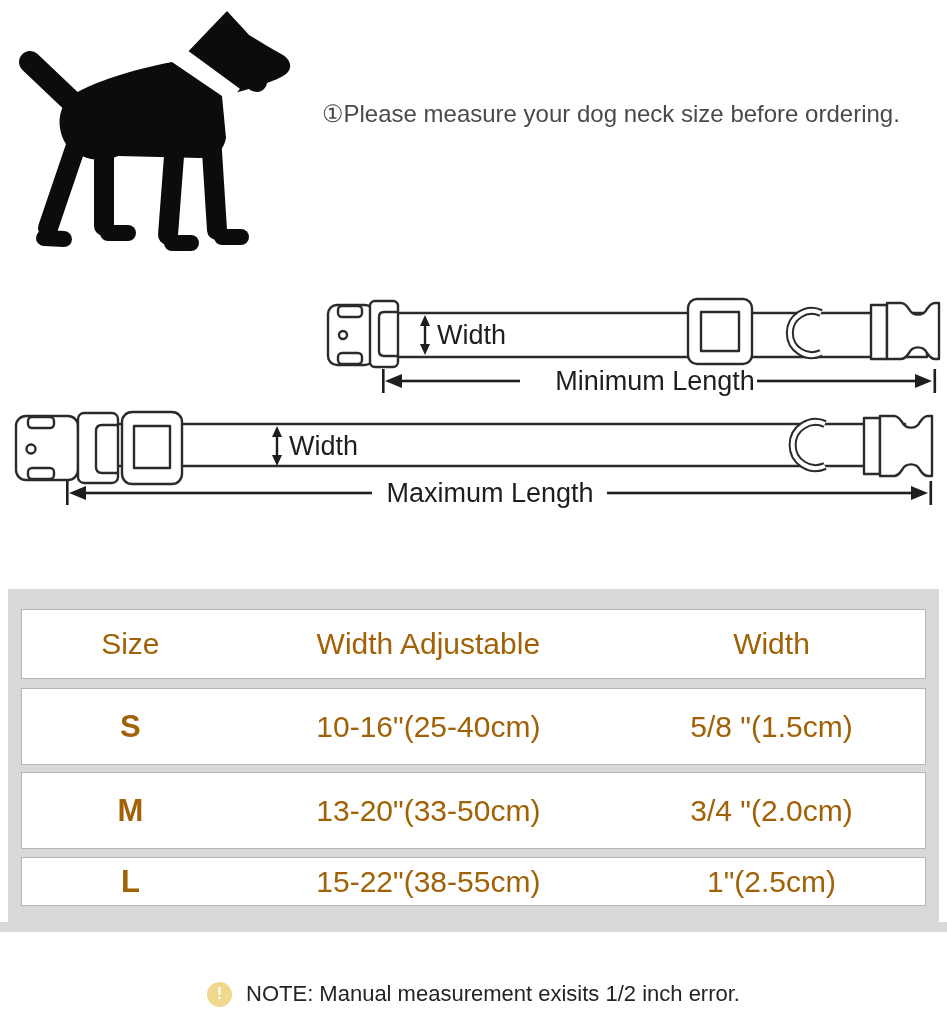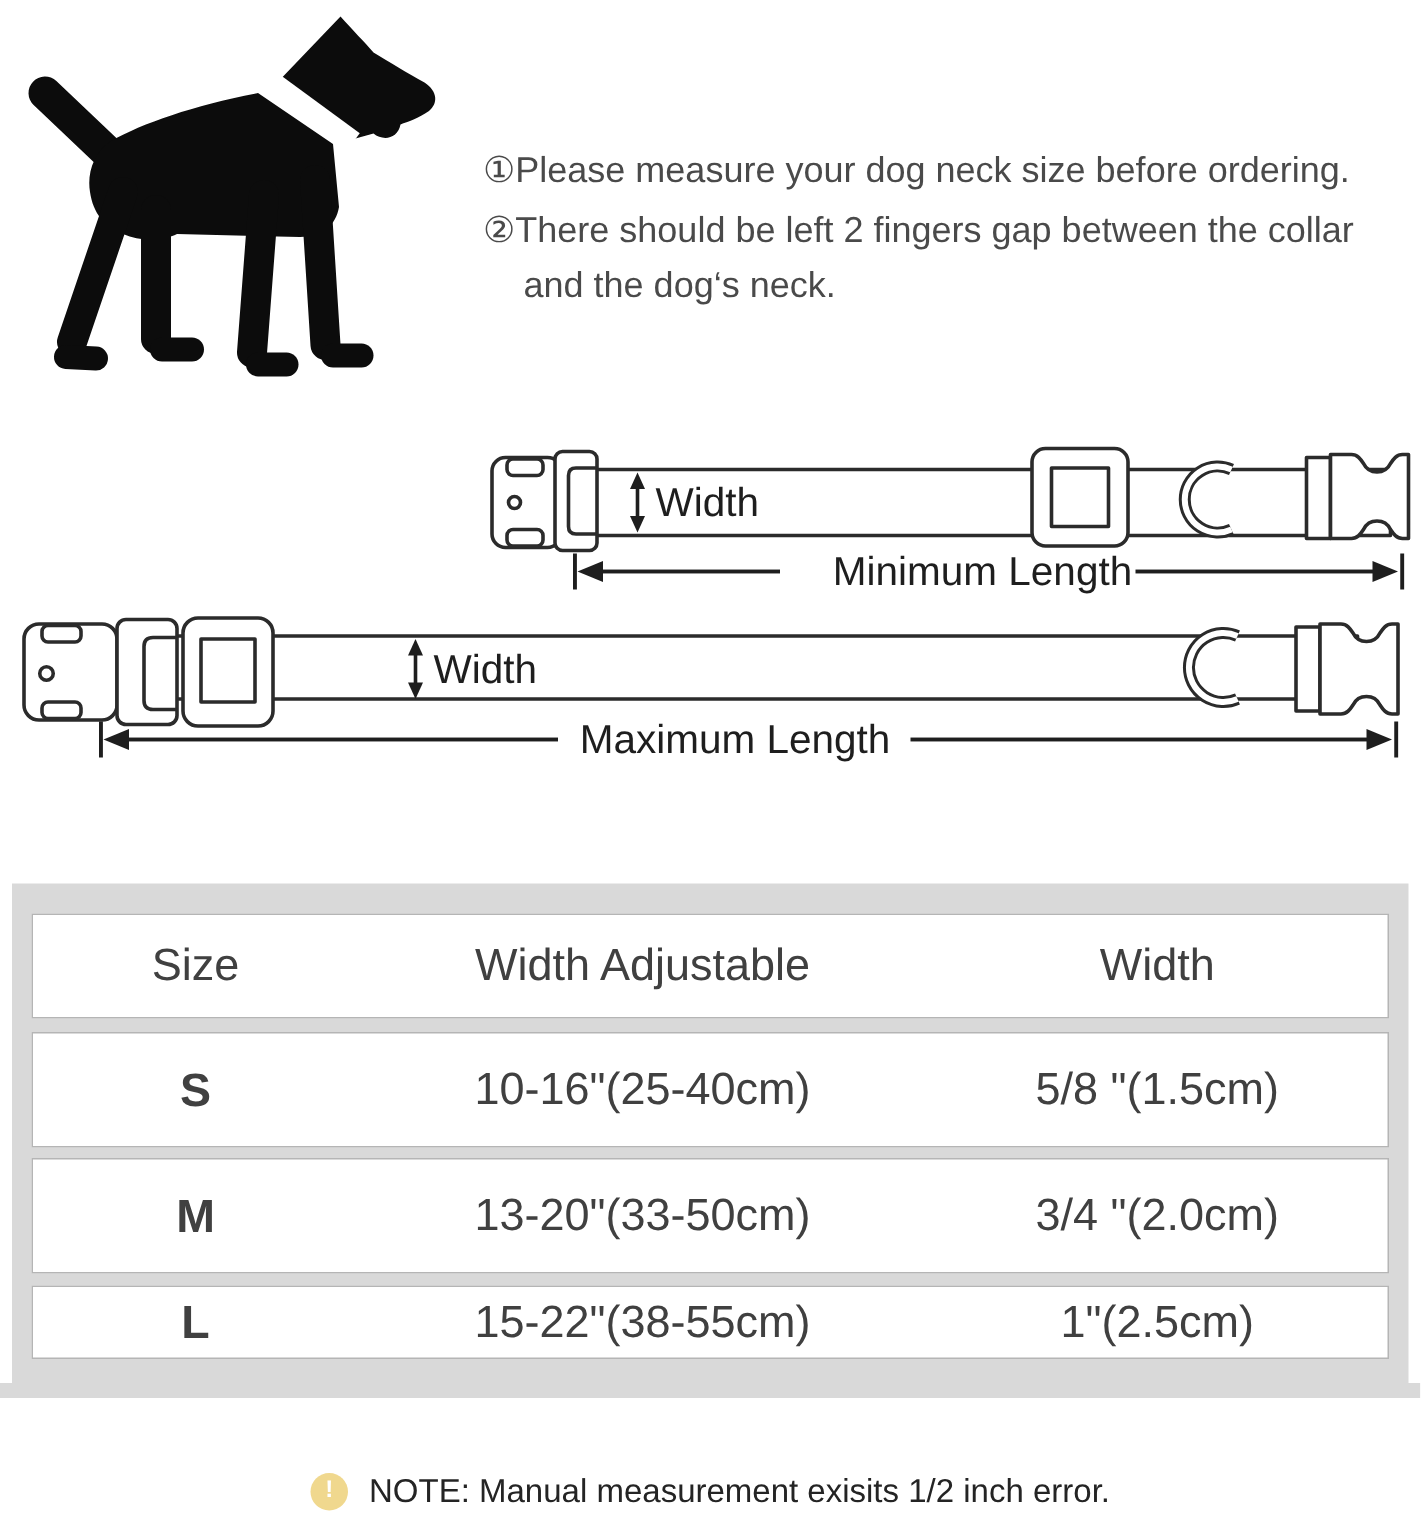--- a/index.html
+++ b/index.html
@@ -12,21 +12,21 @@
   
   #instructions{left:322px;top:95px;width:622px;color:#4a4a4a;font-size:24px;line-height:37px;}
   .instr-item{padding-left:27px;text-indent:-27px;}
   #instr-1{margin-bottom:3px;}
   
   #size-table{left:8px;top:589px;width:931px;height:333px;background:#d9d9d9;}
   #table-bottom-stripe{left:0;top:922px;width:947px;height:10px;background:#d9d9d9;}
   .t-row{
     position:absolute;left:13px;width:903px;background:#ffffff;border:1px solid #b5b5b5;
     display:grid;grid-template-columns:24% 42% 34%;align-items:center;text-align:center;
-    color:#404040;
+    color:#a16207;
   }
   #row-header{top:20px;height:68px;font-size:33px;}
   #row-s{top:99px;height:75px;}
   #row-m{top:183px;height:75px;}
   #row-l{top:268px;height:47px;}
   .t-size{font-weight:bold;font-size:31px;}
   .t-cell{font-size:30px;}
   
   #note-row{left:0;top:976px;width:947px;height:36px;display:flex;align-items:center;justify-content:center;gap:14px;}
   #note-icon{
@@ -55,21 +55,20 @@
         <line x1="108" y1="233" x2="128" y2="233" stroke-width="16"></line>
         <line x1="82" y1="128" x2="48" y2="228" stroke-width="20"></line>
         <line x1="44" y1="238" x2="64" y2="239" stroke-width="16"></line>
       </g>
       <line x1="176" y1="50" x2="236" y2="94" stroke="#ffffff" stroke-width="13"></line>
     </g>
   </svg>
 
   <div class="abs" id="instructions">
     <div class="instr-item" id="instr-1">①Please measure your dog neck size before ordering.</div>
-    <div class="instr-item" id="instr-2">②There should be left 2 fingers gap between the collar and the dog‘s neck.</div>
   </div>
 
   <svg class="abs" style="left:320px;top:293px;" width="627" height="112" viewBox="0 0 627 112">
     <g fill="#ffffff" stroke="#2b2b2b" stroke-width="2.4" stroke-linejoin="round">
       <rect x="62" y="20" width="545" height="44"></rect>
       <g>
         <rect x="8" y="12" width="46" height="60" rx="9"></rect>
         <rect x="18" y="13" width="24" height="11" rx="4"></rect>
         <rect x="18" y="60" width="24" height="11" rx="4"></rect>
         <circle cx="23" cy="42" r="4"></circle>

